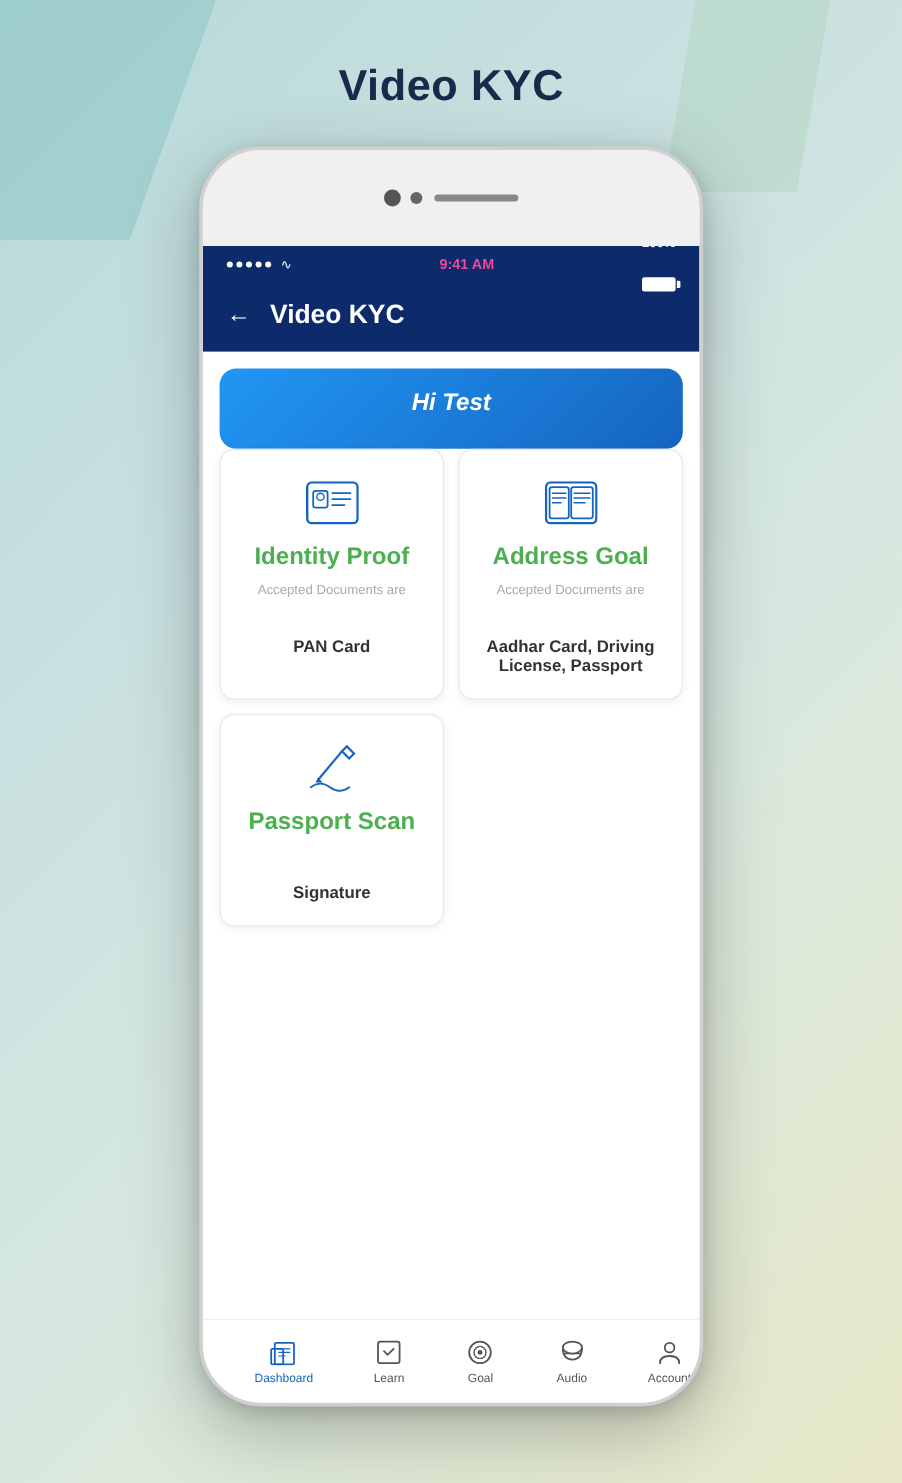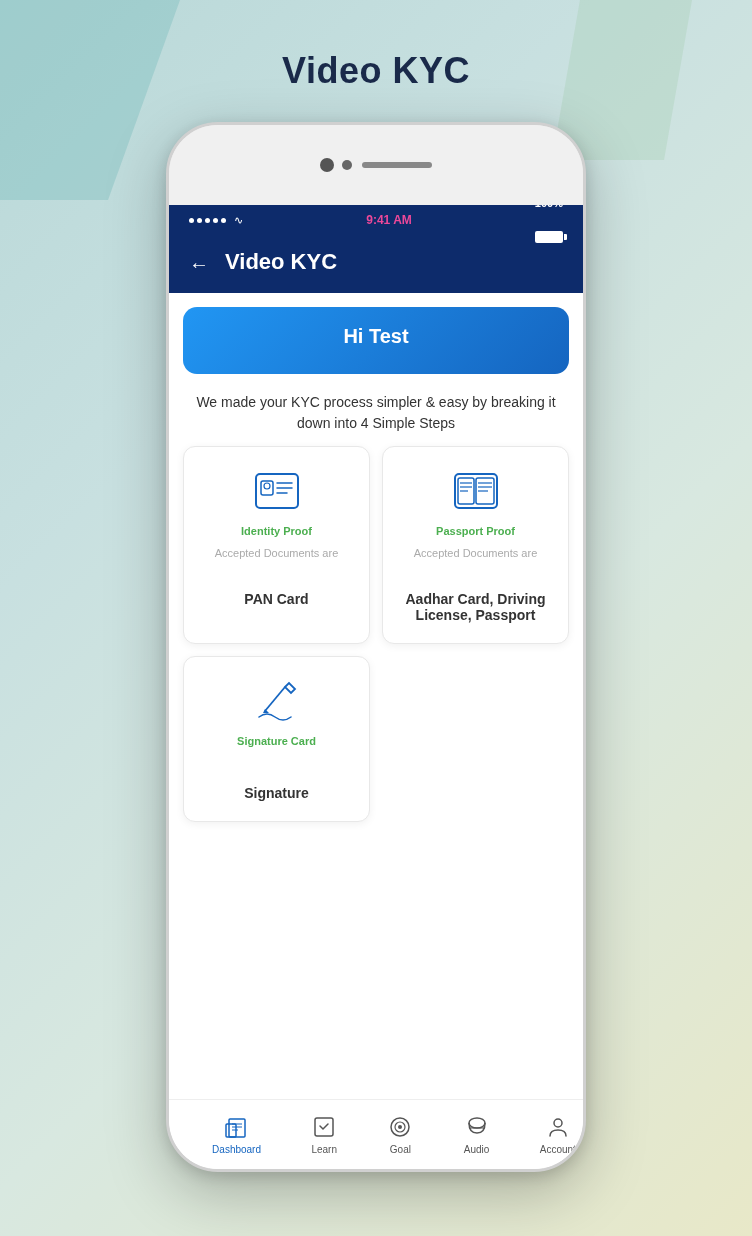--- a/index.html
+++ b/index.html
@@ -187,20 +187,21 @@
       padding: 18px 20px;
       text-align: center;
       flex-shrink: 0;
       margin-top: 14px;
     }
     .welcome-name {
       color: white;
       font-size: 20px;
       font-weight: 700;
       margin-bottom: 8px;
+      font-style: italic;
     }
     .welcome-desc {
       color: rgba(255,255,255,0.9);
       font-size: 13px;
       line-height: 1.5;
     }
 
     
     .steps-desc {
       text-align: center;
@@ -229,21 +230,21 @@
       box-shadow: 0 2px 8px rgba(0,0,0,0.06);
     }
     .card-icon {
       width: 48px; height: 48px;
       margin-bottom: 10px;
       display: flex;
       align-items: center;
       justify-content: center;
     }
     .card-title {
-      font-size: 11px;
+      font-size: 20px;
       font-weight: 600;
       color: #4caf50;
       margin-bottom: 10px;
     }
     .card-docs-label {
       font-size: 11px;
       color: #aaa;
       text-align: center;
       margin-bottom: 4px;
     }
@@ -331,21 +332,20 @@
 
     <div class="app-header">
       <span class="back-arrow">←</span>
       <span class="header-title">Video KYC</span>
     </div>
 
     <div class="welcome-banner">
       <div class="welcome-name">Hi Test</div>
     </div>
 
-    <div class="steps-desc">We made your KYC process simpler &amp; easy by breaking it down into 4 Simple Steps</div>
 
     <div class="cards-grid">
 
       <div class="kyc-card">
         <div class="card-icon">
           <svg width="44" height="36" viewBox="0 0 44 36">
             <rect x="1" y="1" width="42" height="34" rx="4" ry="4" fill="none" stroke="#1565c0" stroke-width="2"></rect>
             <rect x="6" y="8" width="12" height="14" rx="2" ry="2" fill="none" stroke="#1565c0" stroke-width="1.5"></rect>
             <circle cx="12" cy="13" r="3" fill="none" stroke="#1565c0" stroke-width="1.2"></circle>
             <line x1="22" y1="10" x2="37" y2="10" stroke="#1565c0" stroke-width="1.5" stroke-linecap="round"></line>
@@ -365,35 +365,35 @@
             <rect x="4" y="5" width="16" height="26" rx="2" fill="none" stroke="#1565c0" stroke-width="1.5"></rect>
             <line x1="6" y1="10" x2="18" y2="10" stroke="#1565c0" stroke-width="1.2"></line>
             <line x1="6" y1="14" x2="18" y2="14" stroke="#1565c0" stroke-width="1.2"></line>
             <line x1="6" y1="18" x2="14" y2="18" stroke="#1565c0" stroke-width="1.2"></line>
             <rect x="22" y="5" width="18" height="26" rx="2" fill="none" stroke="#1565c0" stroke-width="1.5"></rect>
             <line x1="24" y1="10" x2="38" y2="10" stroke="#1565c0" stroke-width="1.2"></line>
             <line x1="24" y1="14" x2="38" y2="14" stroke="#1565c0" stroke-width="1.2"></line>
             <line x1="24" y1="18" x2="34" y2="18" stroke="#1565c0" stroke-width="1.2"></line>
           </svg>
         </div>
-        <div class="card-title">Passport Proof</div>
+        <div class="card-title">Address Goal</div>
         <div class="card-docs-label">Accepted Documents are</div>
         <div class="card-docs-value">Aadhar Card, Driving License, Passport</div>
       </div>
 
       <div class="kyc-card">
         <div class="card-icon">
           <svg width="44" height="40" viewBox="0 0 44 40">
             <path d="M30 6 L34 2 L40 8 L36 12 Z" fill="none" stroke="#1565c0" stroke-width="1.8"></path>
             <line x1="30" y1="6" x2="10" y2="30" stroke="#1565c0" stroke-width="1.8"></line>
             <path d="M8 32 L10 28 L14 32 Z" fill="#1565c0"></path>
             <path d="M4 36 Q12 30 20 36 Q28 42 36 36" fill="none" stroke="#1565c0" stroke-width="1.5" stroke-linecap="round"></path>
           </svg>
         </div>
-        <div class="card-title">Signature Card</div>
+        <div class="card-title">Passport Scan</div>
         <div class="card-docs-value">Signature</div>
       </div>
 
 
     </div>
 
     <div class="bottom-nav">
 
       <div class="nav-item active">
         <div class="nav-icon">

